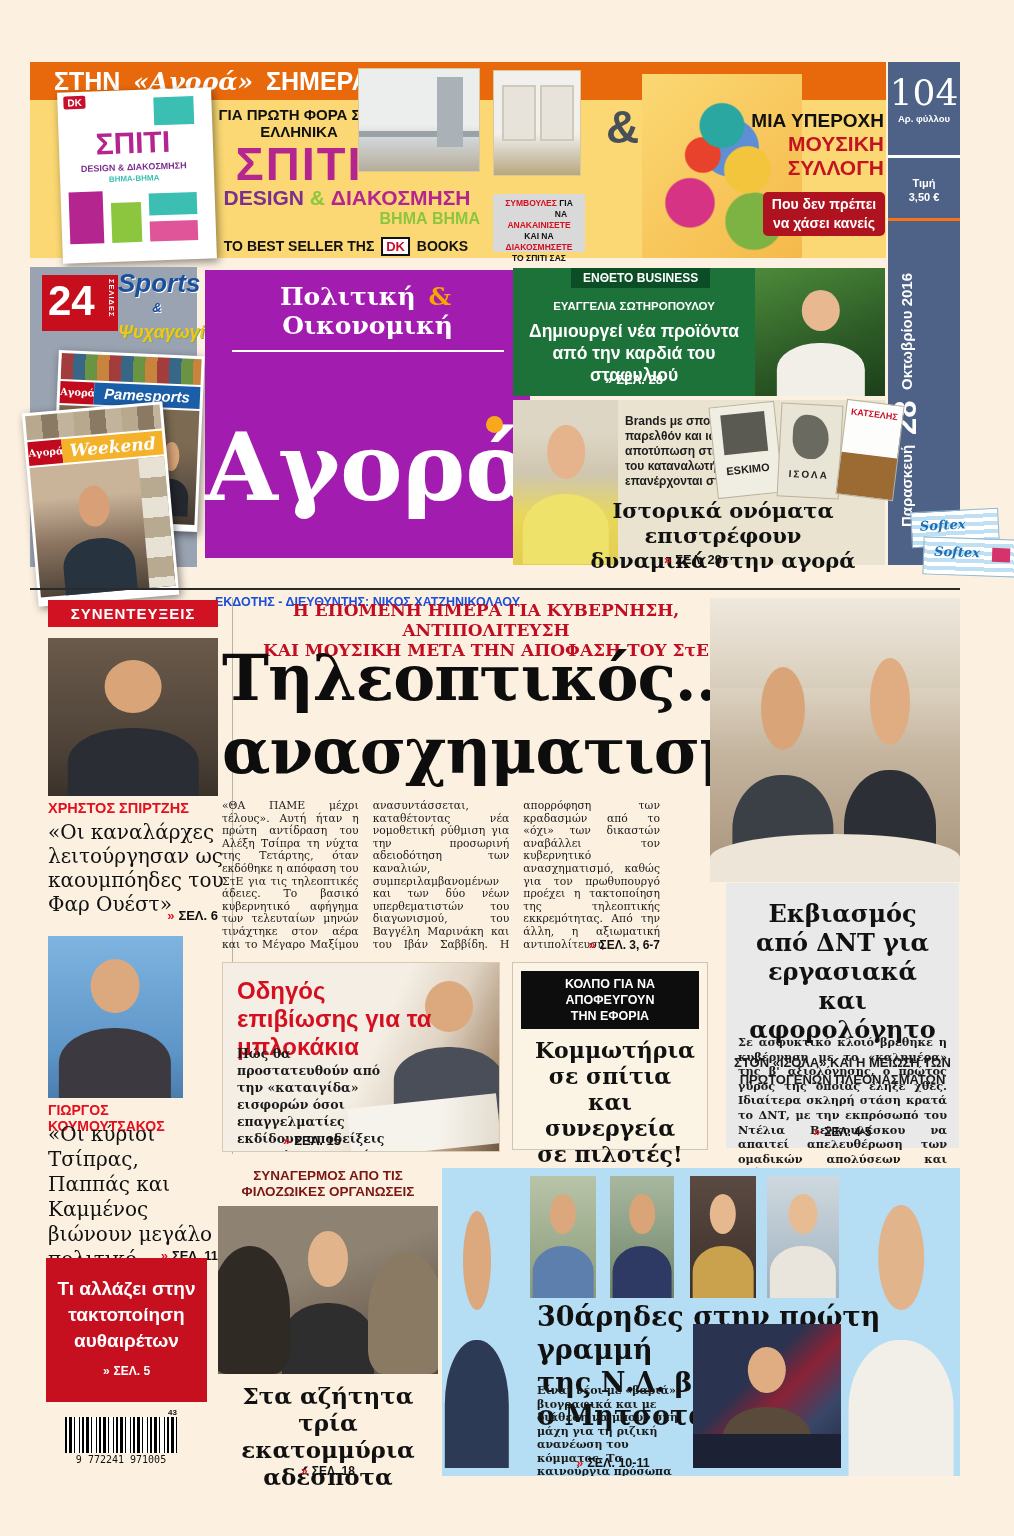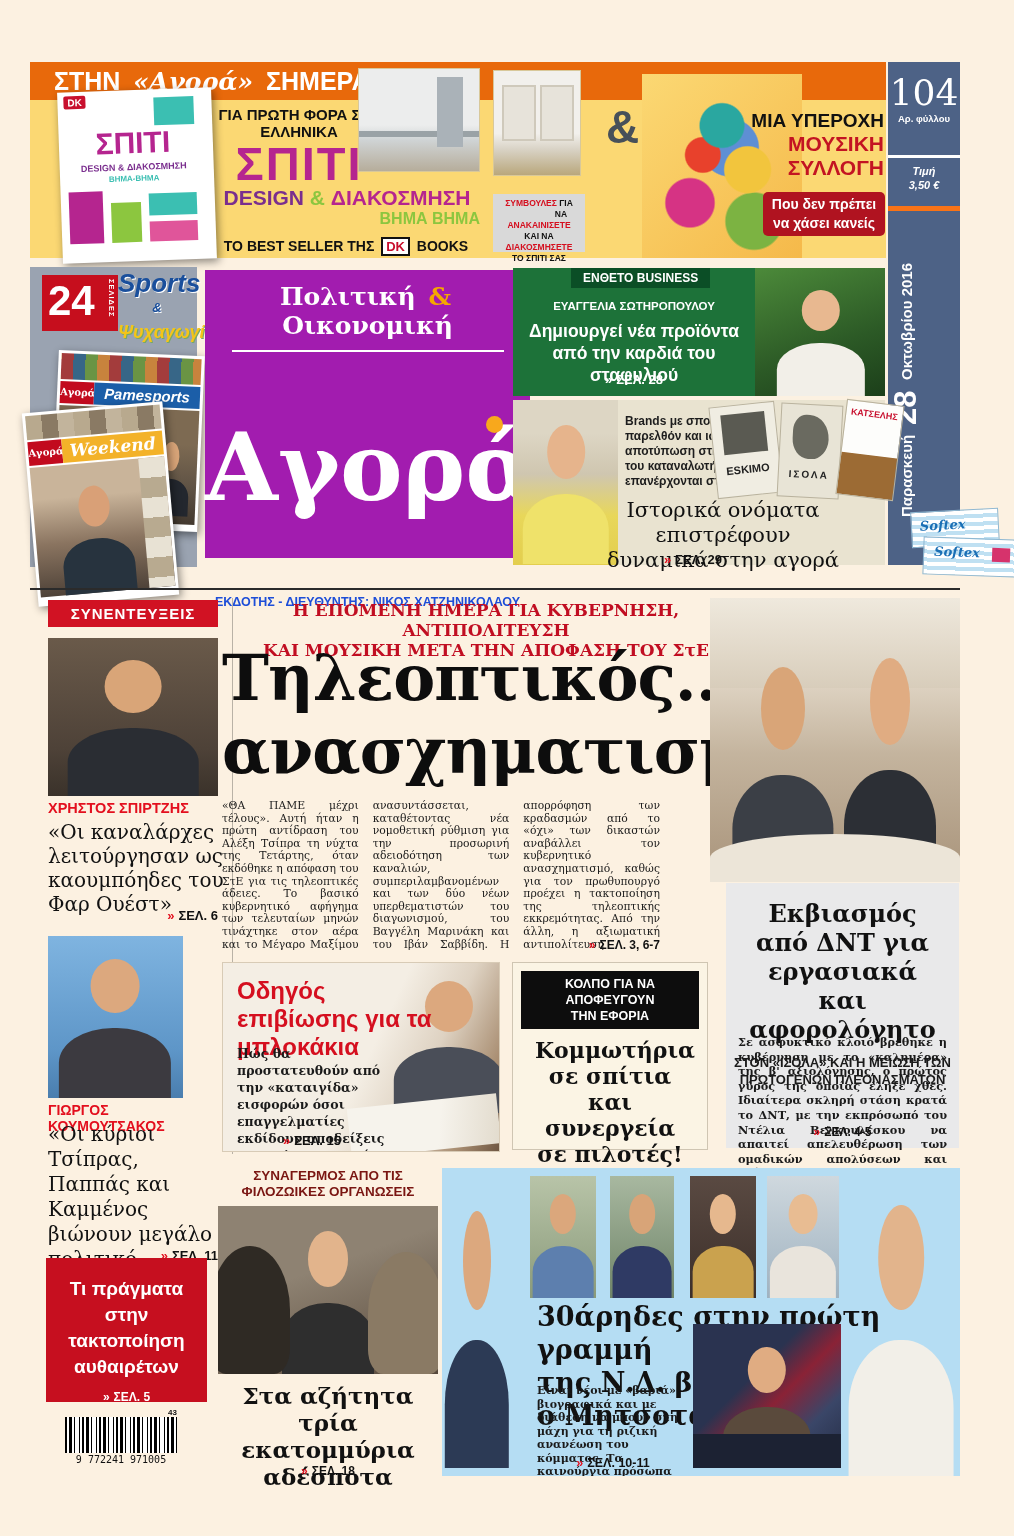--- a/index.html
+++ b/index.html
@@ -95,21 +95,21 @@
       <div style="color:#c31422;font-size:21px;">ΣΥΛΛΟΓΗ</div>
     </div>
     <div class="a c" style="left:733px;top:130px;width:122px;height:44px;background:#b01320;border-radius:5px;color:#fff;font-weight:700;font-size:14px;line-height:19px;padding:3px 6px;box-sizing:border-box;">Που δεν πρέπει να χάσει κανείς</div>
   </div>
 
   <div class="a" style="left:888px;top:62px;width:72px;height:503px;background:#4d6286;color:#fff;z-index:1;">
     <div class="c" style="border-bottom:3px solid #fff;height:83px;padding-top:10px;">
       <div class="ser" style="font-size:36px;">104</div>
       <div style="font-size:9.5px;font-weight:800;">Αρ. φύλλου</div>
     </div>
-    <div class="c" style="border-bottom:5px solid #f97316;height:42px;padding-top:6px;font-weight:800;font-size:11px;line-height:14px;font-style:italic;">
+    <div class="c" style="border-bottom:3px solid #f97316;height:42px;padding-top:18px;font-weight:800;font-size:11px;line-height:14px;">
       <div>Τιμή</div>
       <div>3,50 €</div>
     </div>
     <div style="height:358px;display:flex;align-items:center;justify-content:center;writing-mode:vertical-rl;transform:rotate(180deg);font-size:15px;font-weight:700;">
       <span style="margin:5px 0;">Παρασκευή</span>
       <b style="font-size:31px;margin:5px 0;">28</b>
       <span style="margin:5px 0;">Οκτωβρίου 2016</span>
     </div>
   </div>
 
@@ -188,21 +188,21 @@
       <i class="a" style="left:10px;top:8px;width:44px;height:40px;background:#5a5a52;"></i>
       <span class="a c" style="left:0;top:58px;width:64px;font-weight:800;font-size:11px;color:#222;">ESKIMO</span>
     </div>
     <div class="a" style="left:266px;top:4px;width:60px;height:92px;background:#e8e4d6;border:1px solid #b9b29d;transform:rotate(3deg);overflow:hidden;">
       <i class="a" style="left:12px;top:10px;width:36px;height:44px;background:#6a6a60;border-radius:40% 60% 50% 50%;"></i>
       <span class="a c" style="left:0;top:64px;width:60px;font-weight:800;font-size:10px;letter-spacing:2px;color:#222;">ΙΣΟΛΑ</span>
     </div>
     <div class="a" style="left:328px;top:2px;width:56px;height:94px;background:linear-gradient(180deg,#fdfdfb 55%,#9c6b34 56%);border:1px solid #b9b29d;transform:rotate(7deg);overflow:hidden;">
       <span class="a c" style="left:0;top:6px;width:56px;font-weight:800;font-size:9px;color:#c8102e;">ΚΑΤΣΕΛΗΣ</span>
     </div>
-    <div class="a c ser" style="left:50px;top:98px;width:320px;font-weight:400;font-size:21px;line-height:25px;color:#111;">
+    <div class="a c ser" style="left:50px;top:98px;width:320px;font-weight:700;font-size:21px;line-height:25px;color:#111;">
       <div>Ιστορικά ονόματα επιστρέφουν</div>
       <div>δυναμικά στην αγορά</div>
     </div>
     <div class="a c pref" style="left:100px;top:152px;width:160px;">
       <span class="pic">»</span><span>ΣΕΛ. 29</span>
     </div>
     <div class="a" style="left:398px;top:110px;width:86px;height:34px;background:repeating-linear-gradient(180deg,#fff 0 4px,#bfe0f2 4px 8px);border:1px solid #8fb8d2;transform:rotate(-3deg);">
       <span class="a ser" style="left:8px;top:6px;font-style:italic;font-weight:700;font-size:13px;color:#1a6fb5;">Softex</span>
     </div>
     <div class="a" style="left:410px;top:138px;width:92px;height:36px;background:repeating-linear-gradient(180deg,#fff 0 4px,#bfe0f2 4px 8px);border:1px solid #8fb8d2;transform:rotate(2deg);">
@@ -227,21 +227,21 @@
   <div class="ph" style="left:48px;top:936px;width:135px;height:162px;background:linear-gradient(180deg,#7fb4e0,#5e96c8 70%,#4a7eae);">
     <i class="person" style="left:6px;top:4px;width:122px;height:158px;--skin:#dca87e;--top:#3c3a40;"></i>
   </div>
   <div class="a" style="left:48px;top:1102px;width:180px;color:#e30f1e;font-weight:800;font-size:14px;">ΓΙΩΡΓΟΣ ΚΟΥΜΟΥΤΣΑΚΟΣ</div>
   <div class="a ser" style="left:48px;top:1122px;width:172px;font-size:20px;line-height:25px;color:#111;">«Οι κύριοι Τσίπρας, Παππάς και Καμμένος βιώνουν μεγάλο πολιτικό Βατερλό»</div>
   <div class="a r pref" style="left:48px;top:1248px;width:170px;">
     <span class="pic">»</span><span>ΣΕΛ. 11</span>
   </div>
 
   <div class="a c" style="left:46px;top:1258px;width:161px;height:144px;background:#c60f1f;color:#fff;">
-    <div style="font-weight:800;font-size:19px;line-height:26px;padding:18px 10px 0;">Τι πράγματα στην τακτοποίηση αυθαιρέτων</div>
+    <div style="font-weight:800;font-size:19px;line-height:26px;padding:18px 10px 0;">Τι αλλάζει στην τακτοποίηση αυθαιρέτων</div>
     <div class="pref w" style="margin-top:10px;font-size:12px;">
       <span class="pic" style="color:#fff;">»</span><span>ΣΕΛ. 5</span>
     </div>
   </div>
 
   <div class="a" style="left:65px;top:1408px;width:112px;height:60px;">
     <span class="a" style="right:0;top:0;font-size:8px;font-weight:700;color:#111;">43</span>
     <div class="bars" style="position:absolute;left:0;top:9px;width:112px;height:36px;"></div>
     <span class="a" style="left:0;top:46px;width:112px;text-align:center;font-family:'DejaVu Sans Mono',monospace;font-size:10px;color:#111;">9 772241 971005</span>
   </div>

